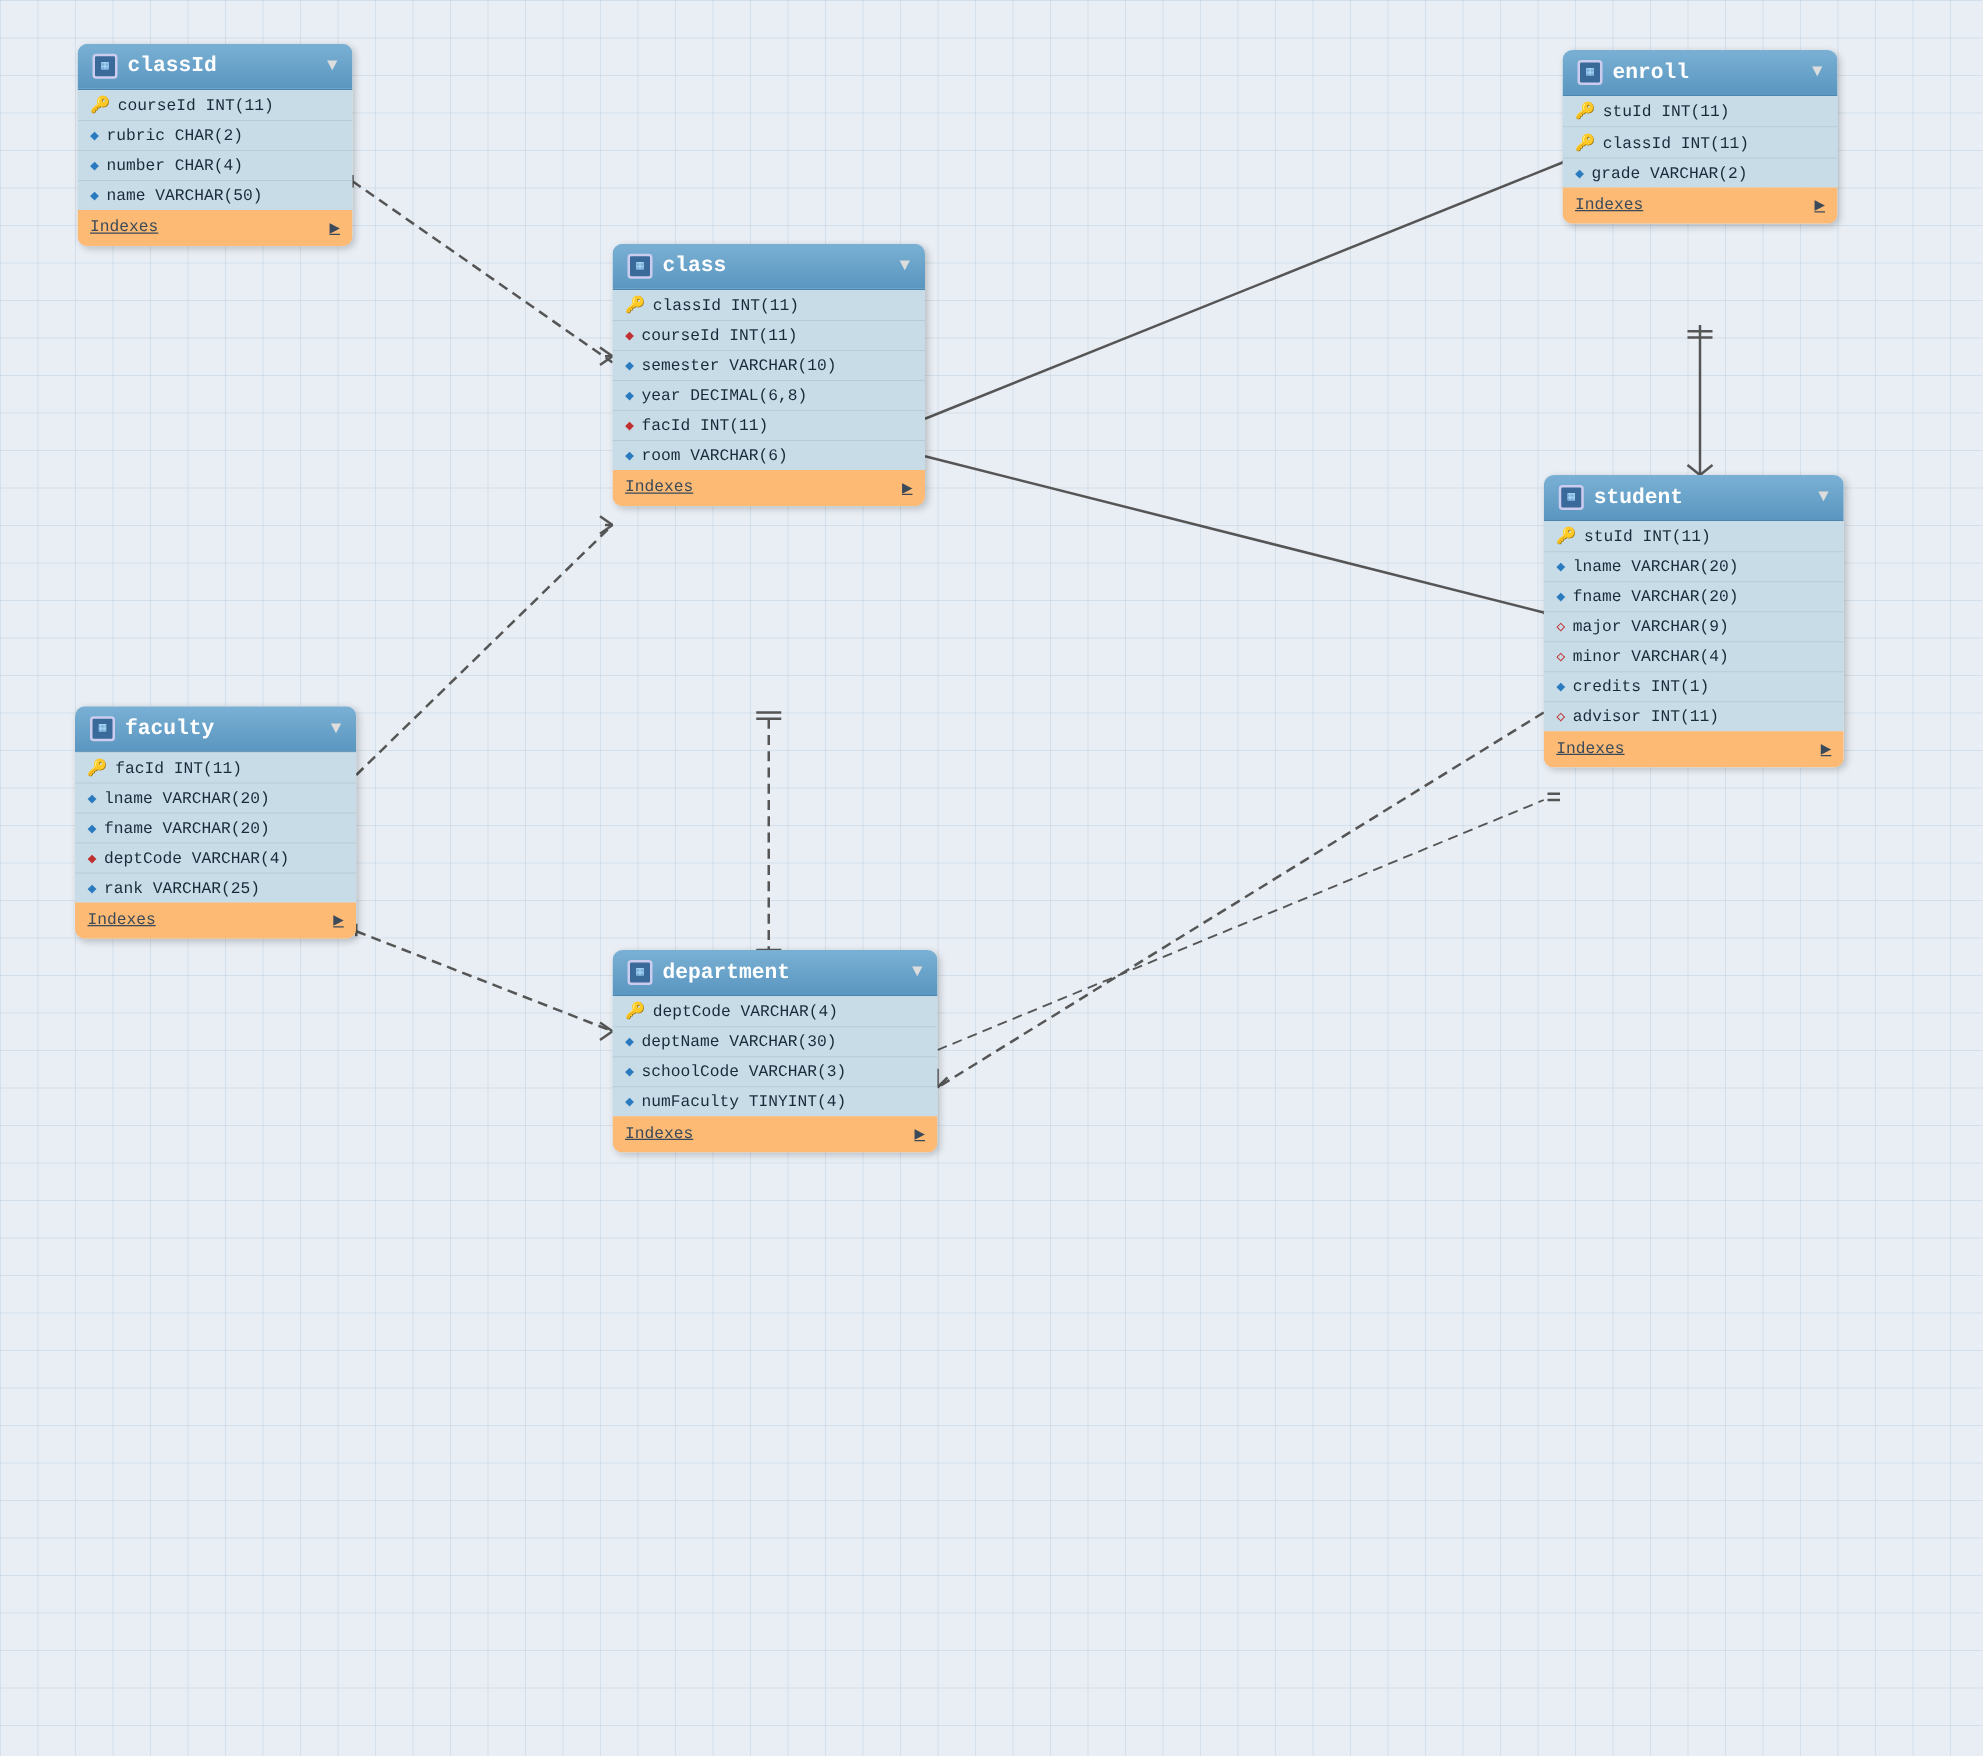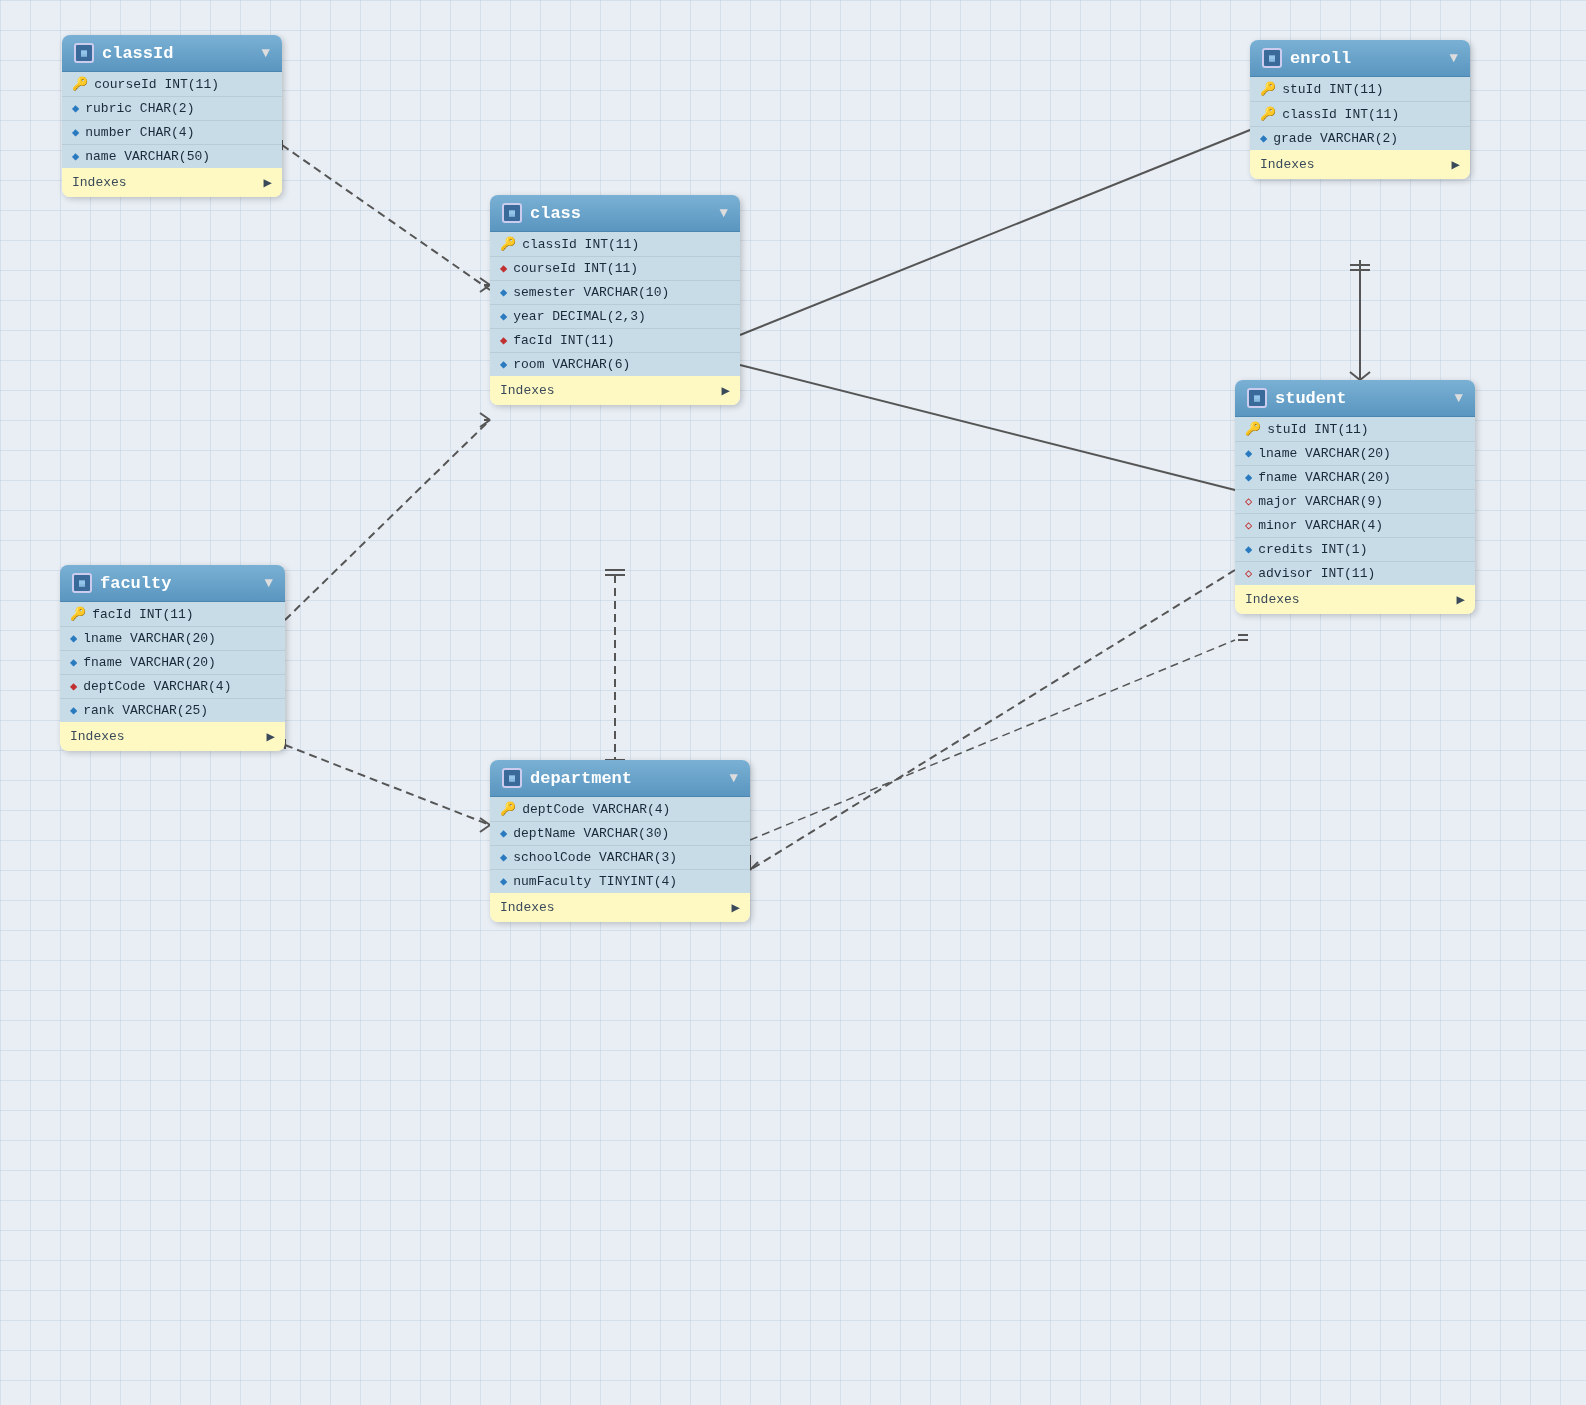--- a/index.html
+++ b/index.html
@@ -93,28 +93,29 @@
       color: #c03030;
       font-size: 12px;
     }
 
     .icon-key-red {
       color: #c03030;
       font-size: 13px;
     }
 
     .table-indexes {
-      background: #fef9c3;
+      background: #fdba74;
       padding: 6px 10px;
       font-size: 13px;
       color: #3a4a5a;
       display: flex;
-      align-items: center;
+      align-items: flex-start;
       justify-content: space-between;
       cursor: pointer;
+      text-decoration: underline;
     }
 
     .indexes-arrow {
       font-size: 14px;
       color: #3a4a5a;
     }
 
     
     .connectors {
       position: absolute;
@@ -272,21 +273,21 @@
     <div class="table-row">
       <span class="icon-diamond-red" style="color:#c03030;">◆</span>
       <span>courseId INT(11)</span>
     </div>
     <div class="table-row">
       <span class="icon-diamond-blue">◆</span>
       <span>semester VARCHAR(10)</span>
     </div>
     <div class="table-row">
       <span class="icon-diamond-blue">◆</span>
-      <span>year DECIMAL(2,3)</span>
+      <span>year DECIMAL(6,8)</span>
     </div>
     <div class="table-row">
       <span class="icon-diamond-red" style="color:#c03030;">◆</span>
       <span>facId INT(11)</span>
     </div>
     <div class="table-row">
       <span class="icon-diamond-blue">◆</span>
       <span>room VARCHAR(6)</span>
     </div>
   </div>

